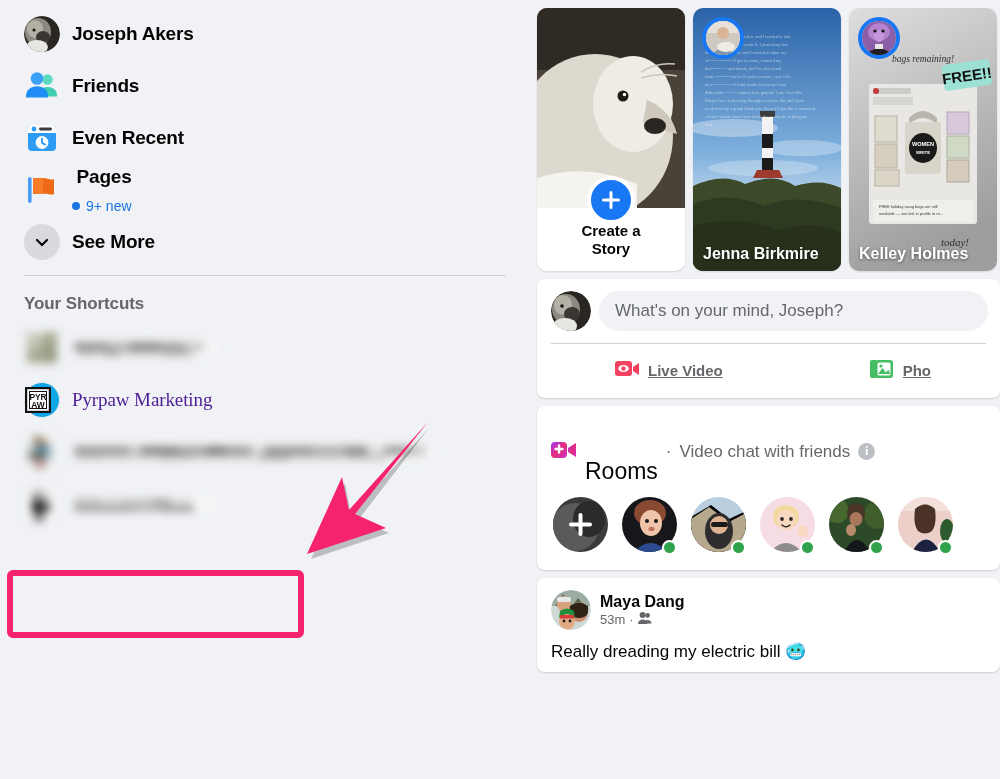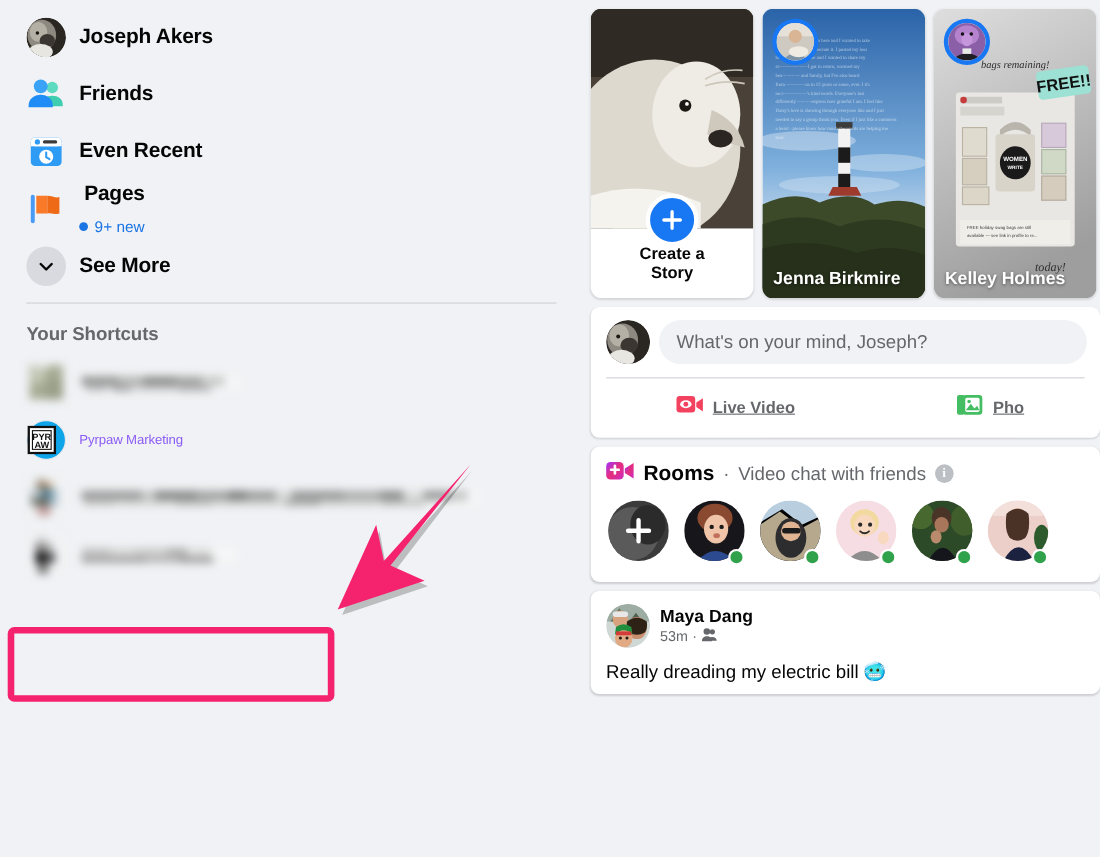--- a/index.html
+++ b/index.html
@@ -67,22 +67,23 @@
     letter-spacing: -0.1px;
   }
 
   .shortcut-item {
     display: flex; align-items: center; gap: 12px;
     height: 52px; padding: 0 8px;
     border-radius: 8px;
     cursor: pointer;
   }
   .shortcut-label {
-    font-size: 12px; font-weight: 500; color: #8b5cf6;
+    font-size: 19px; font-weight: 500; color: #4c1d95;
     letter-spacing: -0.1px;
+    font-family: Liberation Serif, serif;
   }
 
   
   .blur-thumb {
     width: 36px; height: 36px; flex: 0 0 36px;
     filter: blur(4px);
     border-radius: 3px;
   }
   .blur-text {
     height: 16px;
@@ -197,21 +198,21 @@
     display: flex; align-items: center; justify-content: center; gap: 8px;
     height: 40px; border-radius: 8px; cursor: pointer;
     font-size: 15px; font-weight: 600; color: #65676b;
     padding: 0 8px;
     white-space: nowrap;
     text-decoration: underline;
   }
 
   
   .rooms-head { display: flex; align-items: center; gap: 8px; padding: 12px 14px 4px 14px; }
-  .rooms-title { font-size: 19px; font-weight: 700; color: #050505; }
+  .rooms-title { font-size: 23px; font-weight: 400; color: #050505; margin-top: 40px; }
   .rooms-sub { font-size: 17px; font-weight: 400; color: #65676b; }
   .info-circle {
     width: 17px; height: 17px; border-radius: 50%;
     background: #bcc0c4; color: #fff;
     font-size: 12px; font-weight: 700;
     display:flex; align-items:center; justify-content:center;
     font-family: "Liberation Serif", serif;
   }
   .rooms-avatars { display: flex; gap: 14px; padding: 8px 14px 14px 16px; }
   .room-av {

